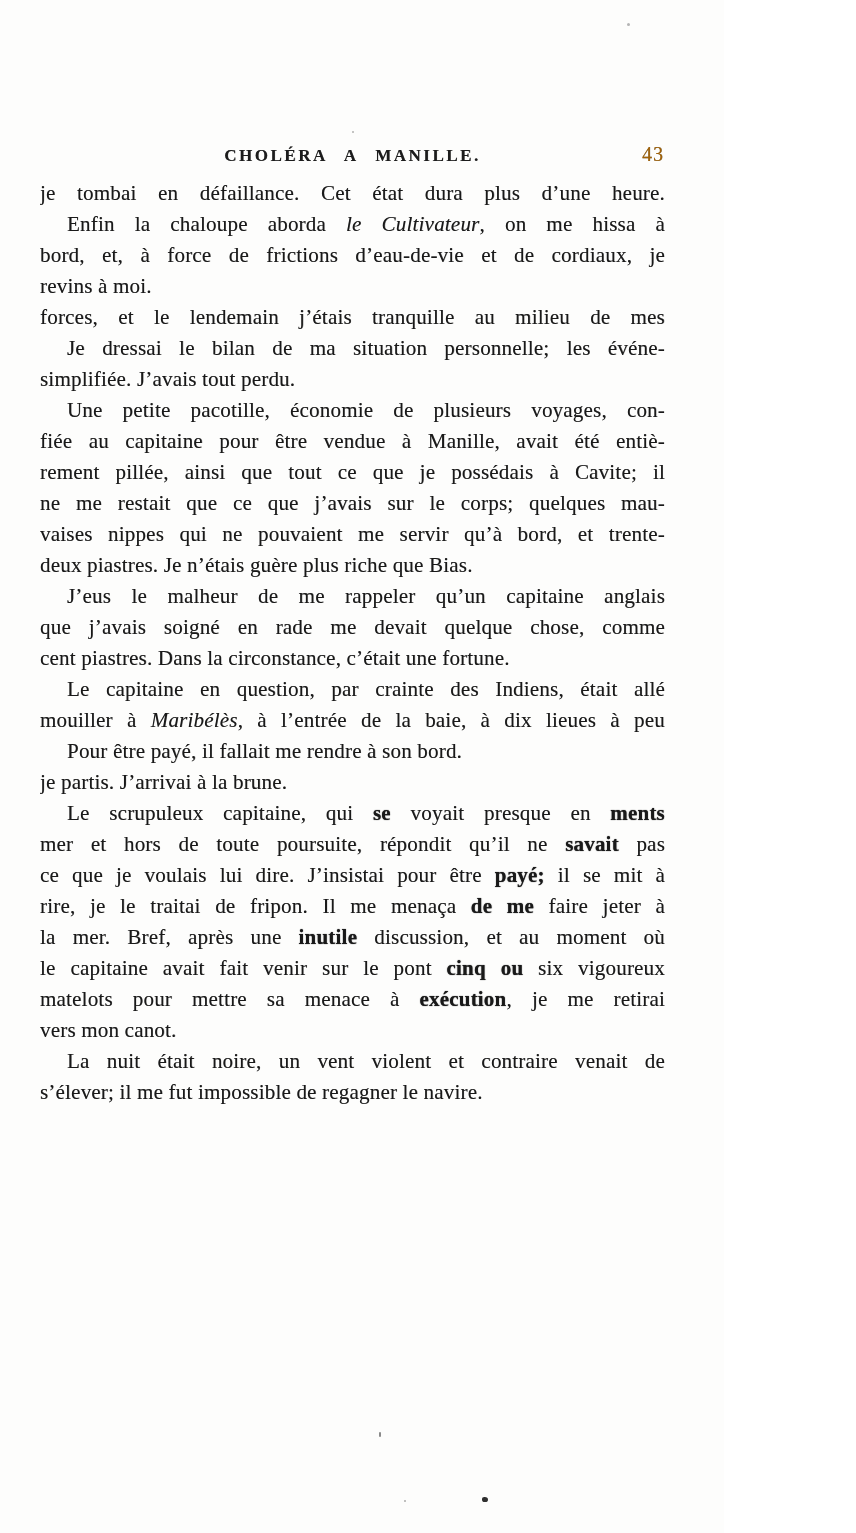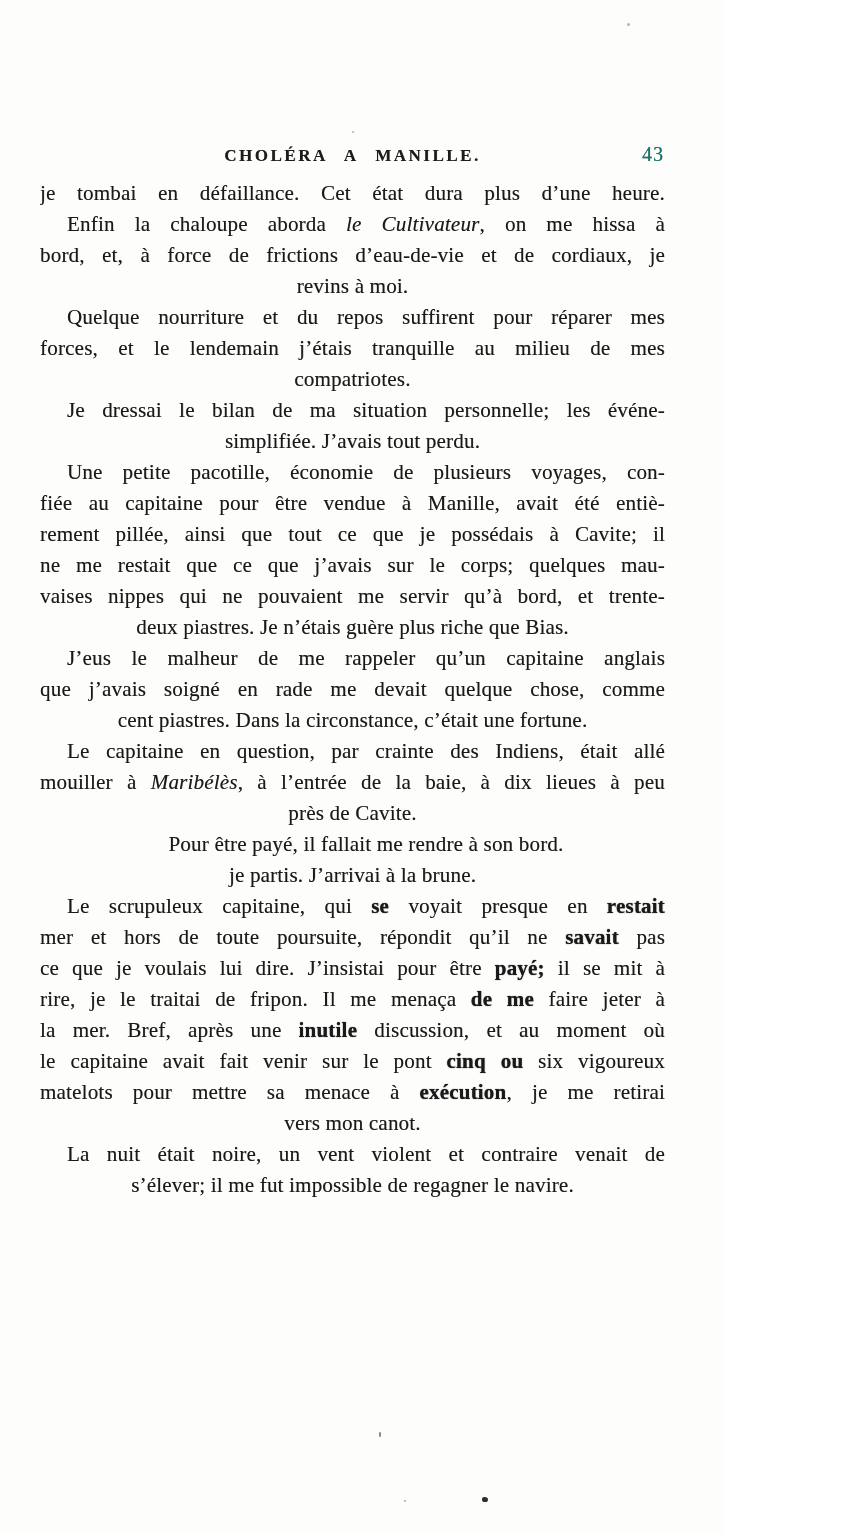--- a/index.html
+++ b/index.html
@@ -33,36 +33,36 @@
     letter-spacing: 2.5px;
     word-spacing: 11px;
     color: #1c1c1c;
     text-shadow: 0.3px 0.3px 0.5px rgba(20,20,20,0.55);
   }
   .pagenum {
     position: absolute;
     right: 1px;
     top: -3px;
     font-size: 20px;
-    color: #0f766e;
+    color: #a16207;
     letter-spacing: 1px;
     text-shadow: 0.3px 0.3px 0.5px rgba(20,20,20,0.5);
   }
   .bodytext {
     margin-top: 6px;
   }
   .line {
     height: 31px;
     line-height: 31px;
     font-size: 21px;
     color: #191919;
     overflow: hidden;
     letter-spacing: 0.2px;
     text-shadow: 0.3px 0.3px 0.4px rgba(25,25,25,0.45);
-    text-align: center;
+    text-align: left;
   }
   .line.jst {
     text-align: justify;
     text-align-last: justify;
   }
   .line.ind {
     text-indent: 27px;
   }
   .it { font-style: italic; }
   .hv { font-weight: 700; text-shadow: 0 0 1px rgba(10,10,10,0.85); }
@@ -79,40 +79,37 @@
   <div class="textblock">
     <div class="runhead">
       <span class="runtitle">CHOLÉRA A MANILLE.</span>
       <span class="pagenum">43</span>
     </div>
     <div class="bodytext">
         <div class="line jst"><span class="nm">je tombai en défaillance. Cet état dura plus d’une heure.</span></div>
         <div class="line jst ind"><span class="nm">Enfin la chaloupe aborda </span><span class="it">le Cultivateur</span><span class="nm">, on me hissa à</span></div>
         <div class="line jst"><span class="nm">bord, et, à force de frictions d’eau-de-vie et de cordiaux, je</span></div>
         <div class="line"><span class="nm">revins à moi.</span></div>
-        <div class="line jst ind"><span class="nm">Quelque nourriture et du repos suffirent pour réparer mes</span></div>
         <div class="line jst"><span class="nm">forces, et le lendemain j’étais tranquille au milieu de mes</span></div>
-        <div class="line"><span class="nm">compatriotes.</span></div>
         <div class="line jst ind"><span class="nm">Je dressai le bilan de ma situation personnelle; les événe-</span></div>
         <div class="line"><span class="nm">simplifiée. J’avais tout perdu.</span></div>
         <div class="line jst ind"><span class="nm">Une petite pacotille, économie de plusieurs voyages, con-</span></div>
         <div class="line jst"><span class="nm">fiée au capitaine pour être vendue à Manille, avait été entiè-</span></div>
         <div class="line jst"><span class="nm">rement pillée, ainsi que tout ce que je possédais à Cavite; il</span></div>
         <div class="line jst"><span class="nm">ne me restait que ce que j’avais sur le corps; quelques mau-</span></div>
         <div class="line jst"><span class="nm">vaises nippes qui ne pouvaient me servir qu’à bord, et trente-</span></div>
         <div class="line"><span class="nm">deux piastres. Je n’étais guère plus riche que Bias.</span></div>
         <div class="line jst ind"><span class="nm">J’eus le malheur de me rappeler qu’un capitaine anglais</span></div>
         <div class="line jst"><span class="nm">que j’avais soigné en rade me devait quelque chose, comme</span></div>
         <div class="line"><span class="nm">cent piastres. Dans la circonstance, c’était une fortune.</span></div>
         <div class="line jst ind"><span class="nm">Le capitaine en question, par crainte des Indiens, était allé</span></div>
         <div class="line jst"><span class="nm">mouiller à </span><span class="it">Maribélès</span><span class="nm">, à l’entrée de la baie, à dix lieues à peu</span></div>
-        <div class="line"><span class="nm">près de Cavite.</span></div>
         <div class="line ind"><span class="nm">Pour être payé, il fallait me rendre à son bord.</span></div>
         <div class="line"><span class="nm">je partis. J’arrivai à la brune.</span></div>
-        <div class="line jst ind"><span class="nm">Le scrupuleux capitaine, qui </span><span class="hv">se</span><span class="nm"> voyait presque en </span><span class="hv">restait</span></div>
+        <div class="line jst ind"><span class="nm">Le scrupuleux capitaine, qui </span><span class="hv">se</span><span class="nm"> voyait presque en </span><span class="hv">ments</span></div>
         <div class="line jst"><span class="nm">mer et hors de toute poursuite, répondit qu’il ne </span><span class="hv">savait</span><span class="nm"> pas</span></div>
         <div class="line jst"><span class="nm">ce que je voulais lui dire. J’insistai pour être </span><span class="hv">payé;</span><span class="nm"> il se mit à</span></div>
         <div class="line jst"><span class="nm">rire, je le traitai de fripon. Il me menaça </span><span class="hv">de me</span><span class="nm"> faire jeter à</span></div>
         <div class="line jst"><span class="nm">la mer. Bref, après une </span><span class="hv">inutile</span><span class="nm"> discussion, et au moment où</span></div>
         <div class="line jst"><span class="nm">le capitaine avait fait venir sur le pont </span><span class="hv">cinq ou</span><span class="nm"> six vigoureux</span></div>
         <div class="line jst"><span class="nm">matelots pour mettre sa menace à </span><span class="hv">exécution</span><span class="nm">, je me retirai</span></div>
         <div class="line"><span class="nm">vers mon canot.</span></div>
         <div class="line jst ind"><span class="nm">La nuit était noire, un vent violent et contraire venait de</span></div>
         <div class="line"><span class="nm">s’élever; il me fut impossible de regagner le navire.</span></div>
       </div>

